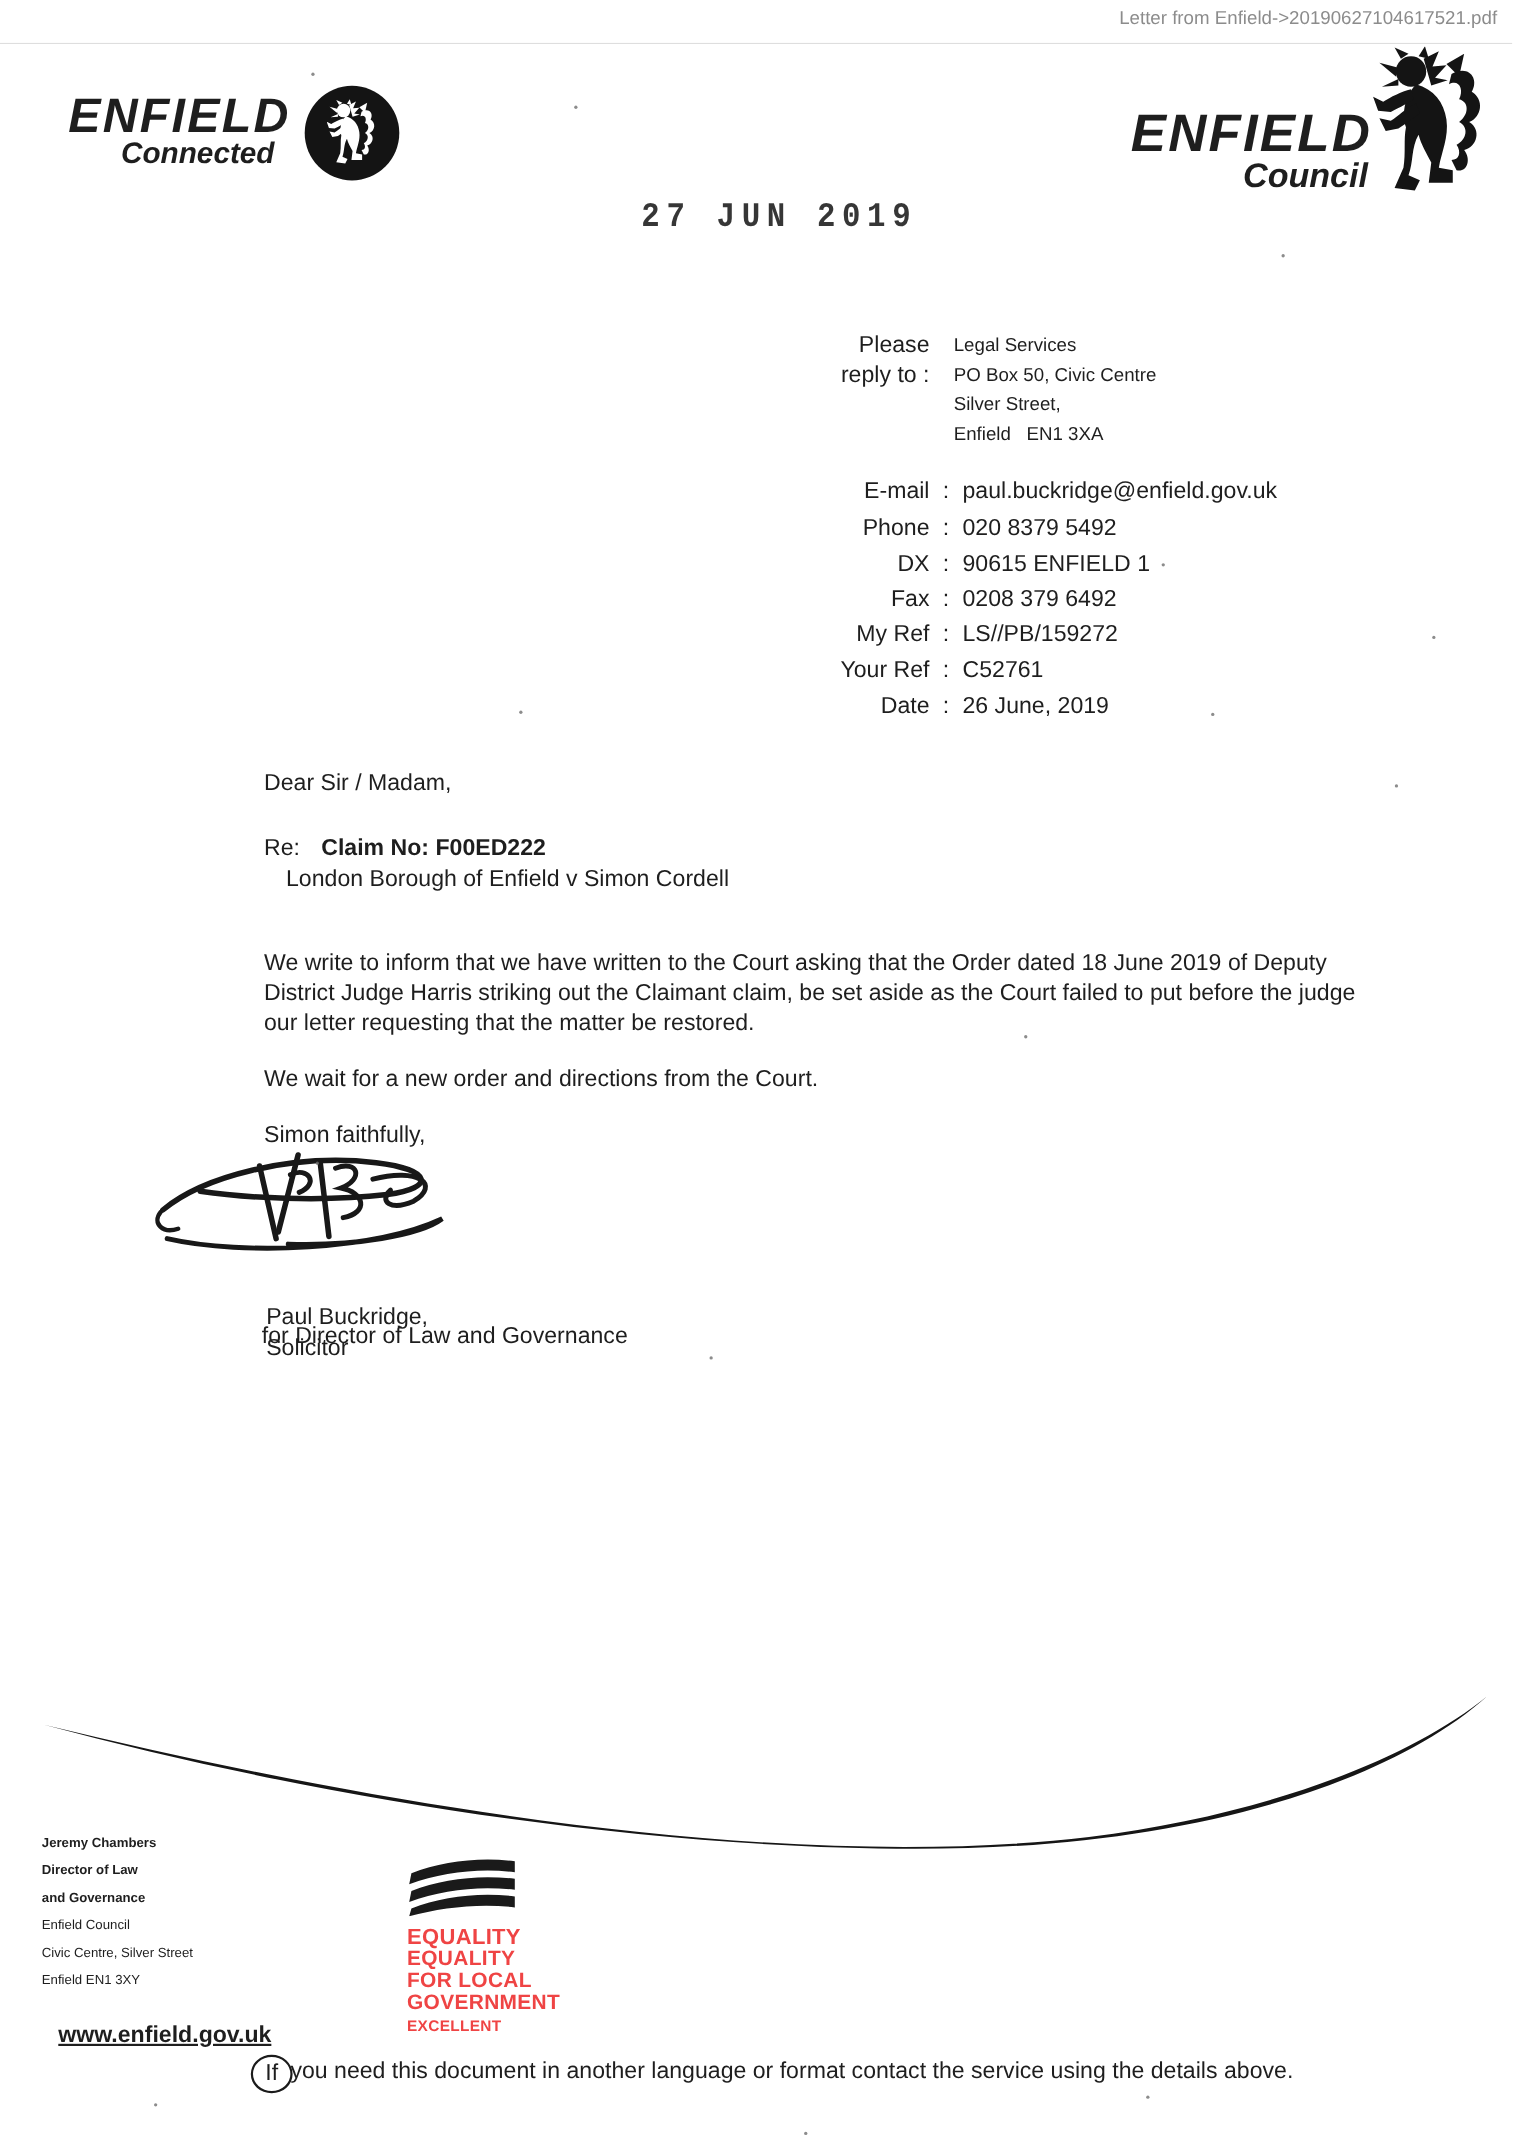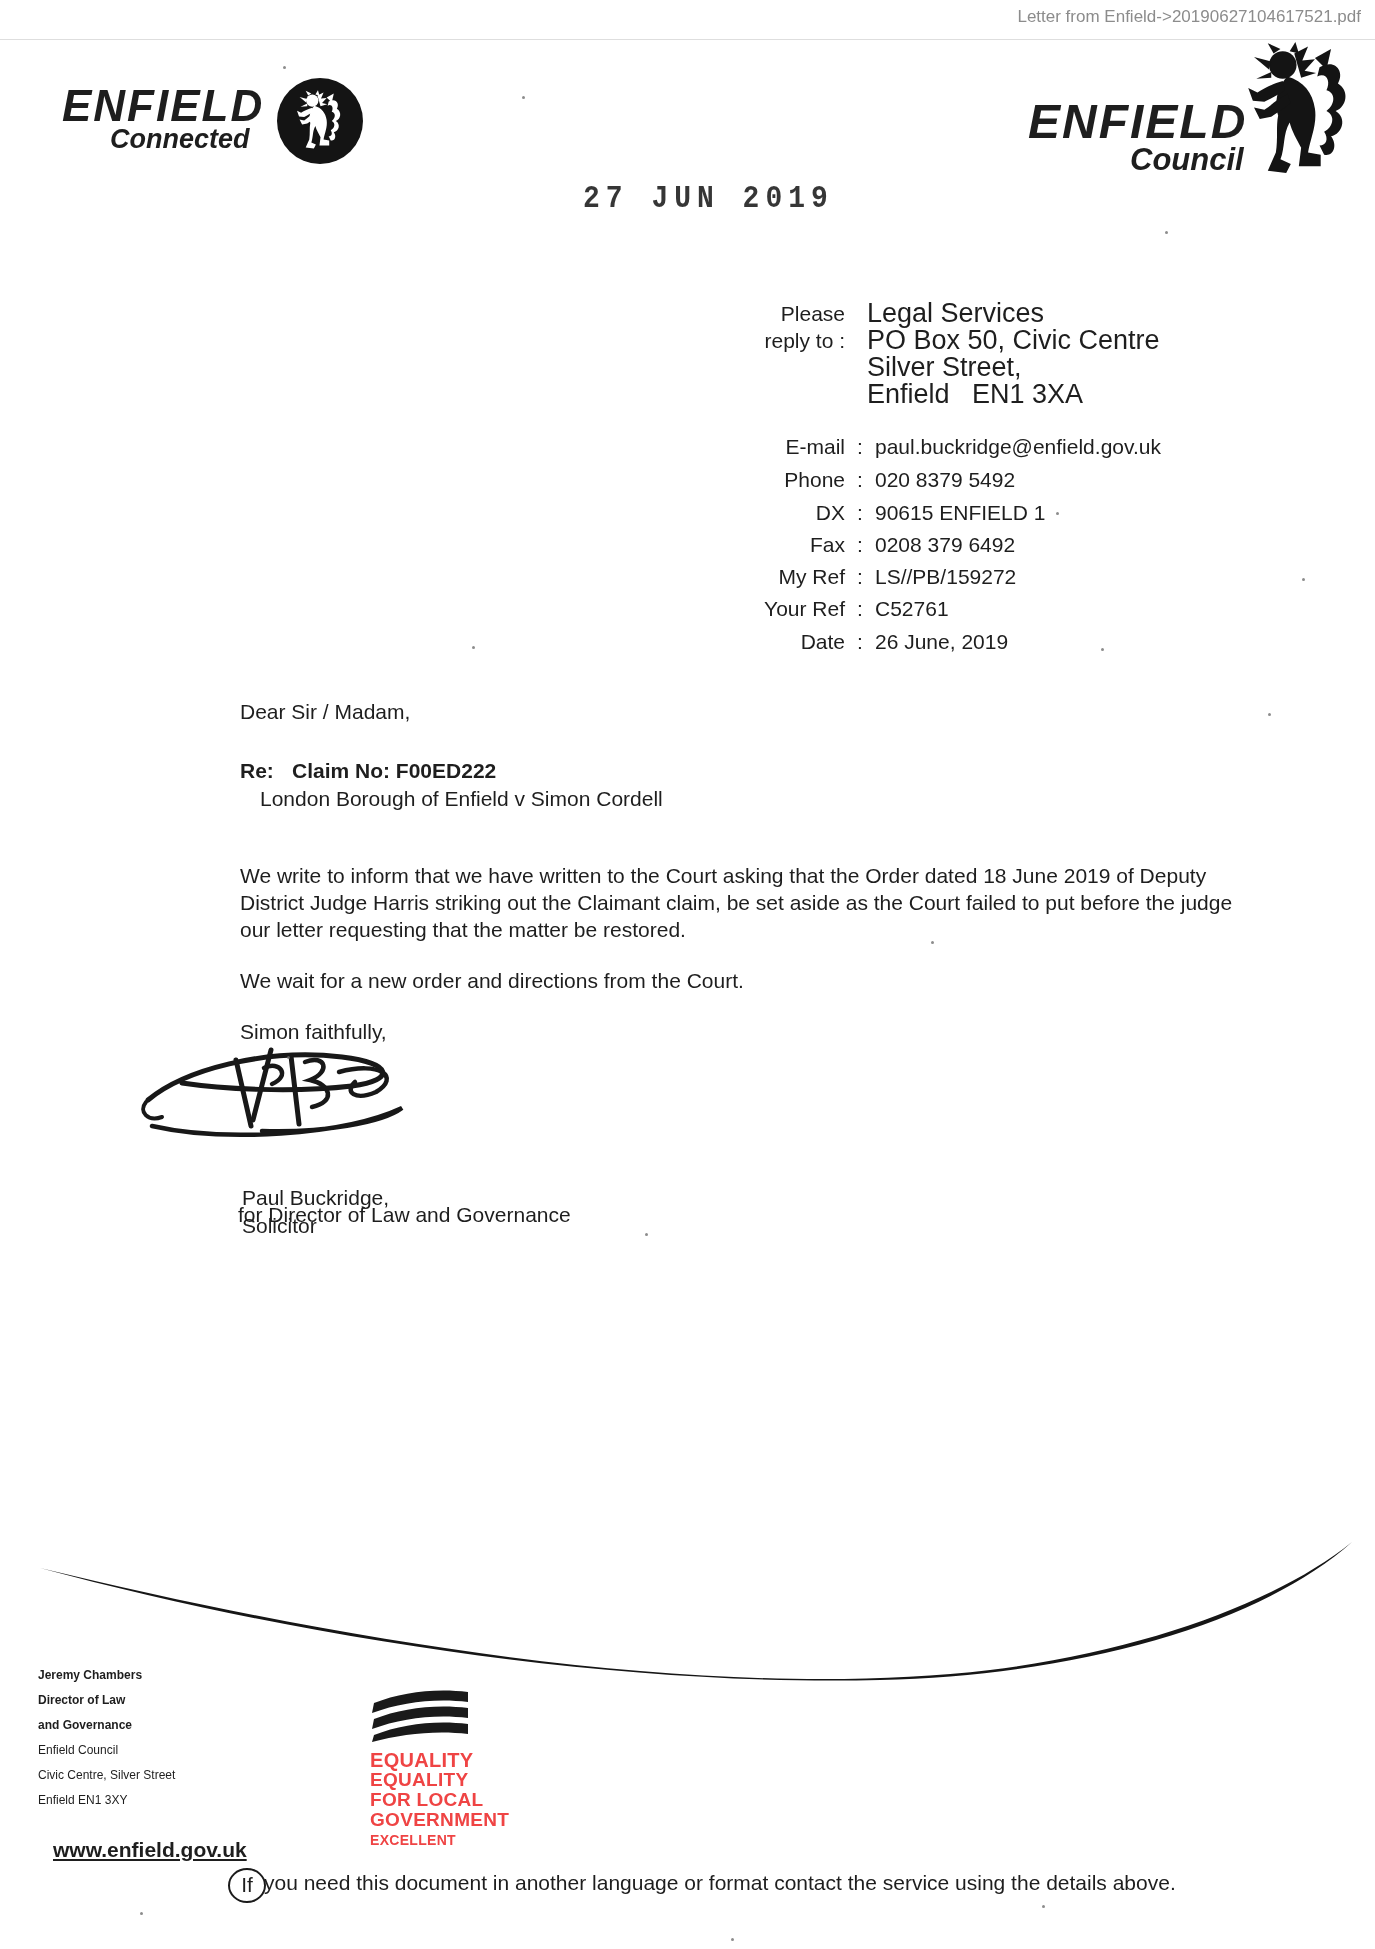--- a/index.html
+++ b/index.html
@@ -26,34 +26,34 @@
 
   
   .stamp{
     position:absolute;left:583px;top:183px;font-size:28px;font-weight:700;
     letter-spacing:6px;color:#1b1b1b;transform:scaleY(1.12);
     font-family:"Liberation Mono","DejaVu Sans Mono",monospace;opacity:.88;
   }
 
   
   .reply-label{position:absolute;left:690px;top:300px;width:155px;text-align:right;font-size:21px;line-height:27px;}
-  .reply-lines{position:absolute;left:867px;top:300px;font-size:27px;line-height:27px;}
+  .reply-lines{position:absolute;left:867px;top:300px;font-size:17px;line-height:27px;}
 
   
   .frow{position:absolute;left:620px;width:720px;display:flex;font-size:21px;}
   .frow .flabel{width:225px;text-align:right;}
   .frow .fcolon{width:30px;text-align:center;}
   .frow .fvalue{flex:1;}
 
   
   .addressee{position:absolute;left:240px;top:516px;font-size:21px;line-height:28px;}
   .salutation{position:absolute;left:240px;top:700px;font-size:21px;}
   .re-block{position:absolute;left:240px;top:757px;font-size:21px;line-height:28px;}
   .re-row{display:flex;}
-  .re-row .re-label{font-weight:700;width:52px;}
+  .re-row .re-label{font-weight:400;width:52px;}
   .re-row .re-l1{font-weight:700;}
   .re-l2{margin-left:20px;}
   .para{position:absolute;left:240px;width:1022px;font-size:21px;line-height:27px;}
   .p1{top:862px;}
   .p2{top:967px;}
   .closing{position:absolute;left:240px;top:1020px;font-size:21px;}
   .sig{position:absolute;left:140px;top:1032px;}
   .sig-name{position:absolute;left:242px;top:1184px;font-size:21px;line-height:28px;}
   .sig-for{position:absolute;left:238px;top:1203px;font-size:21px;}
 

